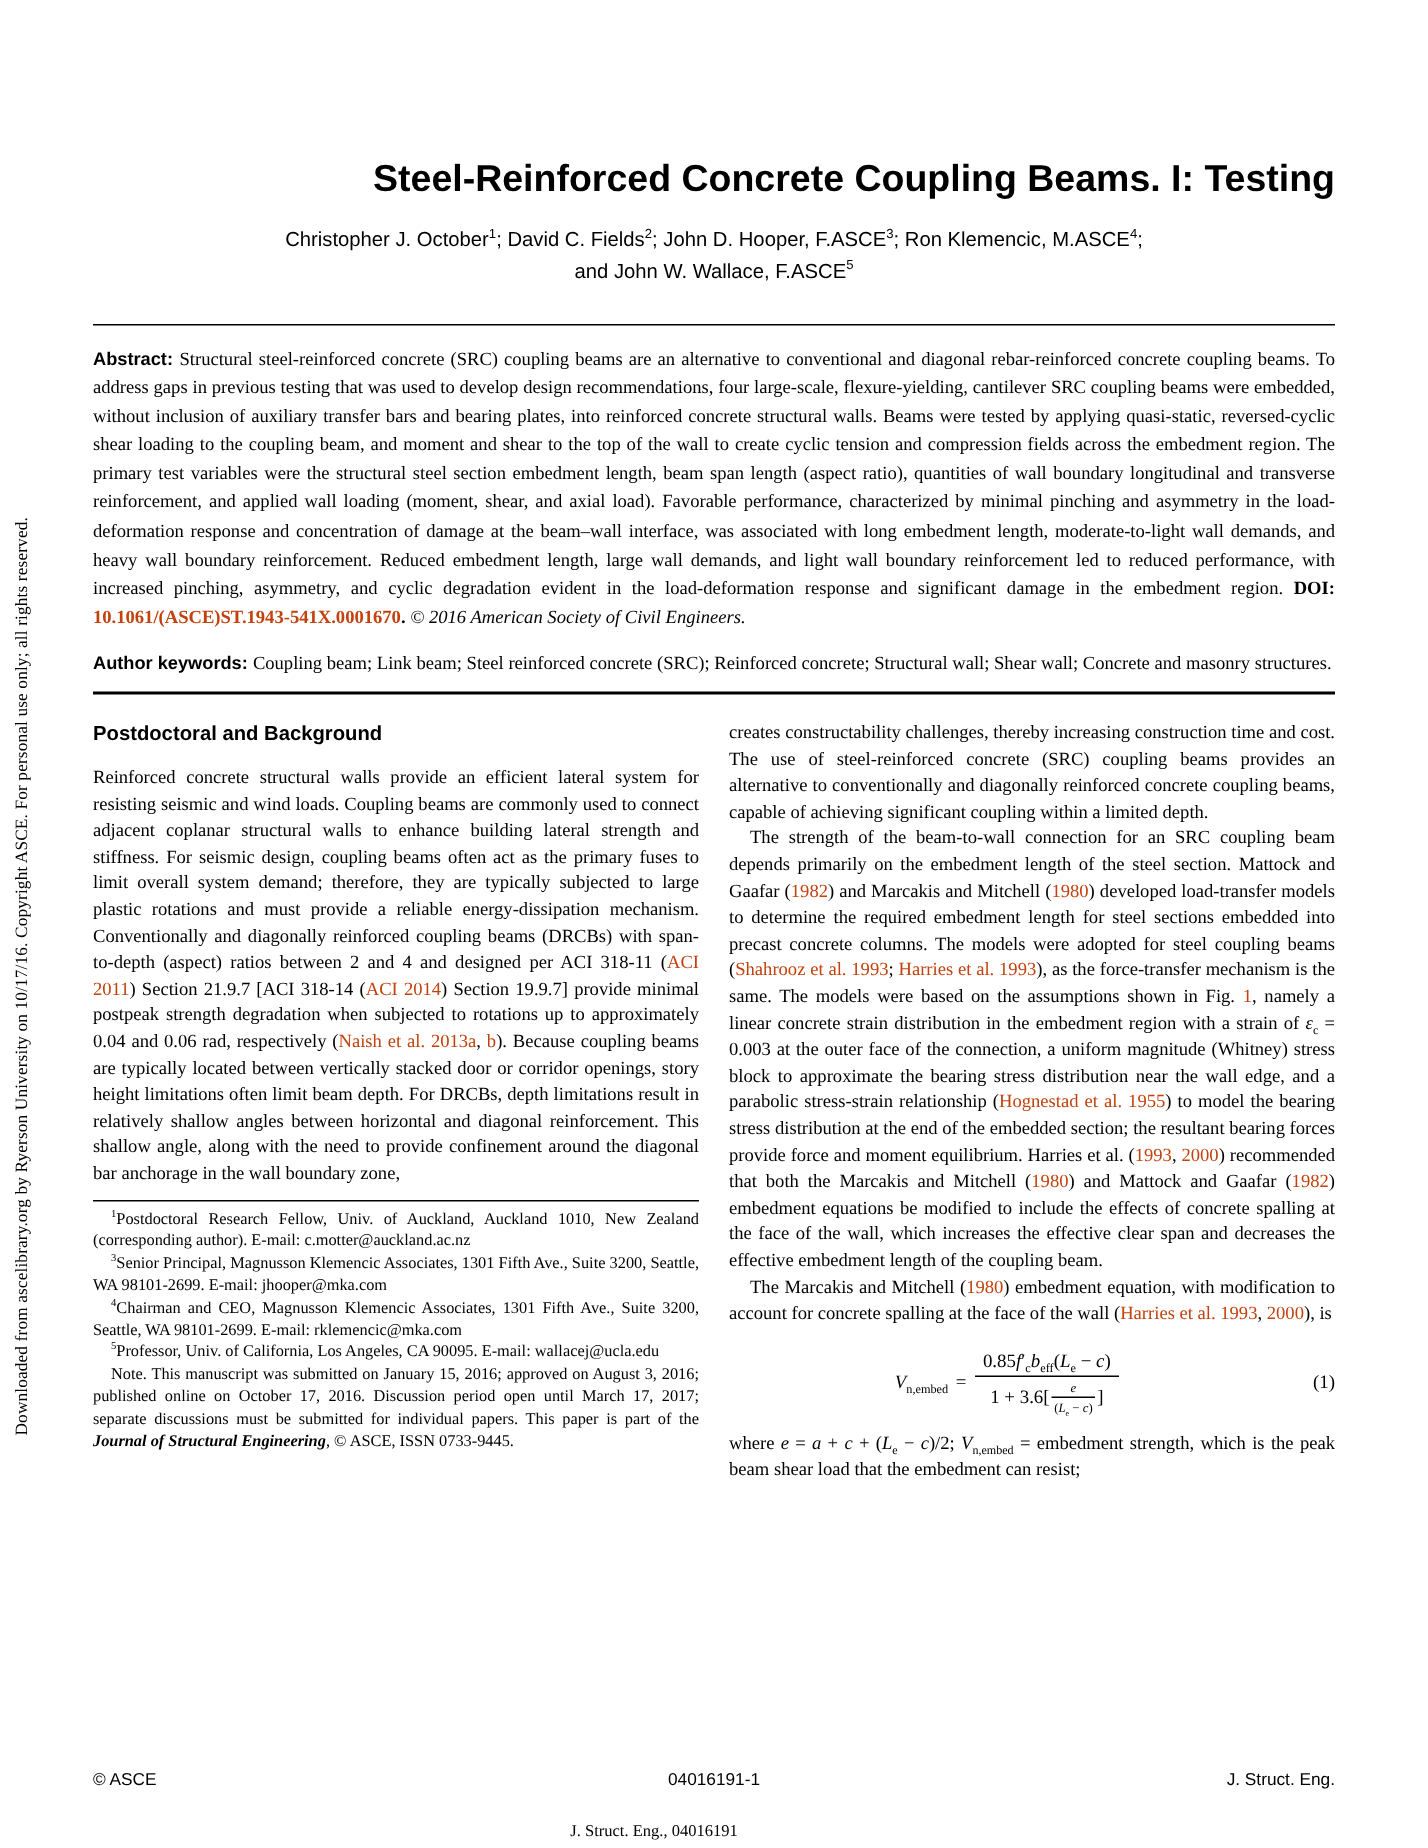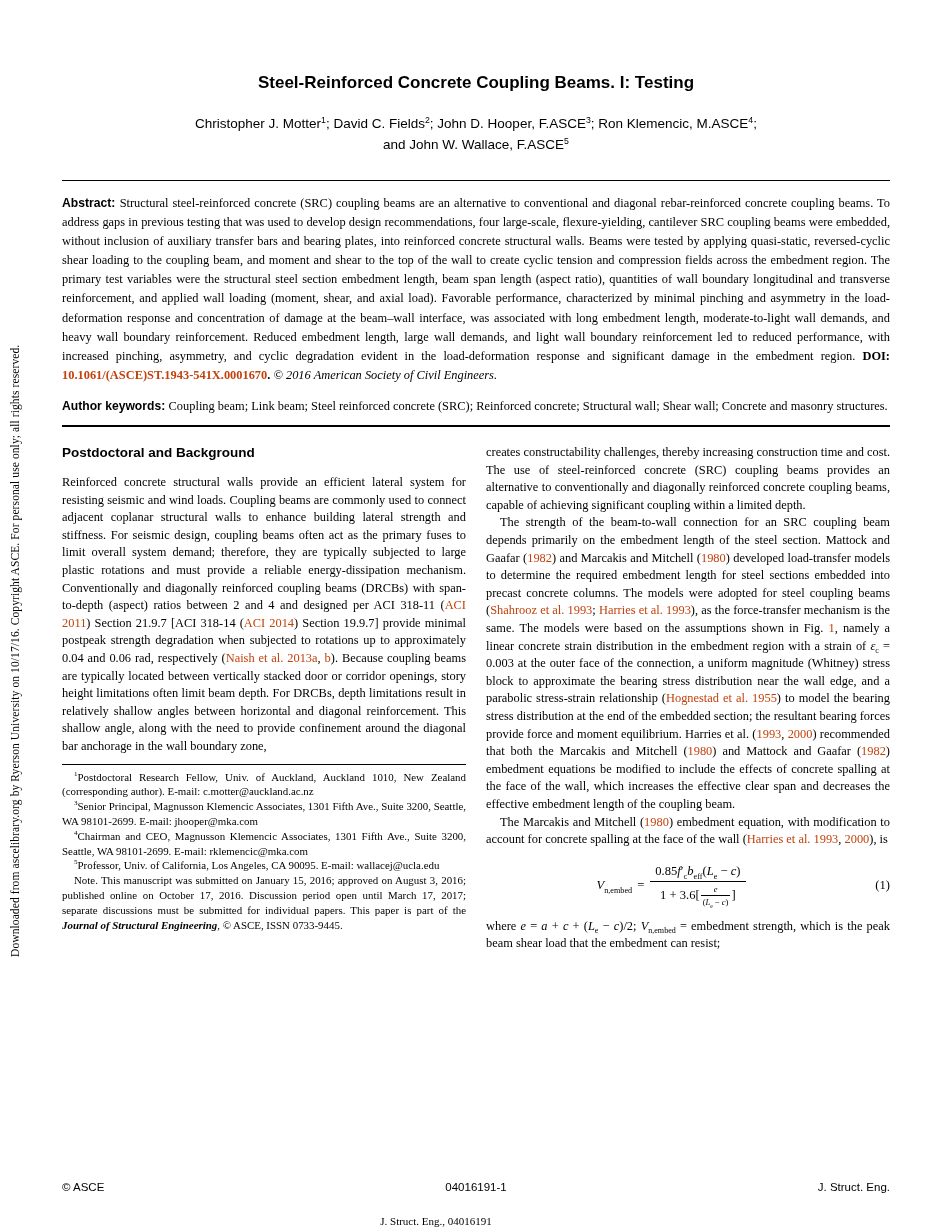--- a/index.html
+++ b/index.html
@@ -8,22 +8,22 @@
 
   
   .sidebar-text{
     position:absolute;left:9px;top:957px;
     transform:rotate(-90deg);transform-origin:left top;
     white-space:nowrap;font-size:11.5px;letter-spacing:0.1px;
   }
 
   .content{position:absolute;left:62px;top:0;width:828px;}
 
-  .title{margin:68px 0 0;text-align:center;font-family:"Liberation Sans",sans-serif;
-         font-weight:bold;font-size:17px;line-height:30px;}
+  .title{margin:104px 0 0;text-align:right;font-family:"Liberation Sans",sans-serif;
+         font-weight:bold;font-size:25px;line-height:30px;}
   .authors{margin-top:15px;text-align:center;font-family:"Liberation Sans",sans-serif;
            font-size:13.5px;line-height:21px;}
 
   .rule-top{border:none;border-top:1.5px solid #000;margin:25px 0 0;}
   .abstract{margin:13px 0 0;font-size:12.4px;line-height:19.1px;text-align:justify;}
   .keywords{margin:12px 0 0;font-size:12.4px;line-height:19.1px;text-align:justify;}
   .rule-heavy{border:none;border-top:2px solid #000;margin:9px 0 0;}
 
   .columns{display:flex;gap:20px;margin-top:17px;}
   .col{width:404px;}
@@ -71,21 +71,21 @@
 
 <div class="page">
 
   <div class="sidebar-text">Downloaded from ascelibrary.org by Ryerson University on 10/17/16. Copyright ASCE. For personal use only; all rights reserved.</div>
 
   <div class="content">
 
     <h1 class="title">Steel-Reinforced Concrete Coupling Beams. I: Testing</h1>
 
     <div class="authors">
-      <div><span>Christopher J. Motter</span><span class="seg-sup">1</span><span>; David C. Fields</span><span class="seg-sup">2</span><span>; John D. Hooper, F.ASCE</span><span class="seg-sup">3</span><span>; Ron Klemencic, M.ASCE</span><span class="seg-sup">4</span><span>;</span></div>
+      <div><span>Christopher J. October</span><span class="seg-sup">1</span><span>; David C. Fields</span><span class="seg-sup">2</span><span>; John D. Hooper, F.ASCE</span><span class="seg-sup">3</span><span>; Ron Klemencic, M.ASCE</span><span class="seg-sup">4</span><span>;</span></div>
       <div><span>and John W. Wallace, F.ASCE</span><span class="seg-sup">5</span></div>
     </div>
 
     <hr class="rule-top">
 
     <p class="abstract"><span class="seg-blabel">Abstract: </span><span>Structural steel-reinforced concrete (SRC) coupling beams are an alternative to conventional and diagonal rebar-reinforced concrete coupling beams. To address gaps in previous testing that was used to develop design recommendations, four large-scale, flexure-yielding, cantilever SRC coupling beams were embedded, without inclusion of auxiliary transfer bars and bearing plates, into reinforced concrete structural walls. Beams were tested by applying quasi-static, reversed-cyclic shear loading to the coupling beam, and moment and shear to the top of the wall to create cyclic tension and compression fields across the embedment region. The primary test variables were the structural steel section embedment length, beam span length (aspect ratio), quantities of wall boundary longitudinal and transverse reinforcement, and applied wall loading (moment, shear, and axial load). Favorable performance, characterized by minimal pinching and asymmetry in the load-deformation response and concentration of damage at the beam–wall interface, was associated with long embedment length, moderate-to-light wall demands, and heavy wall boundary reinforcement. Reduced embedment length, large wall demands, and light wall boundary reinforcement led to reduced performance, with increased pinching, asymmetry, and cyclic degradation evident in the load-deformation response and significant damage in the embedment region. </span><span class="seg-b">DOI: </span><span class="seg-link seg-b">10.1061/(ASCE)ST.1943-541X.0001670</span><span class="seg-b">. </span><span class="seg-i">© 2016 American Society of Civil Engineers.</span></p>
 
     <p class="keywords"><span class="seg-blabel">Author keywords: </span><span>Coupling beam; Link beam; Steel reinforced concrete (SRC); Reinforced concrete; Structural wall; Shear wall; Concrete and masonry structures.</span></p>
 
     <hr class="rule-heavy">

